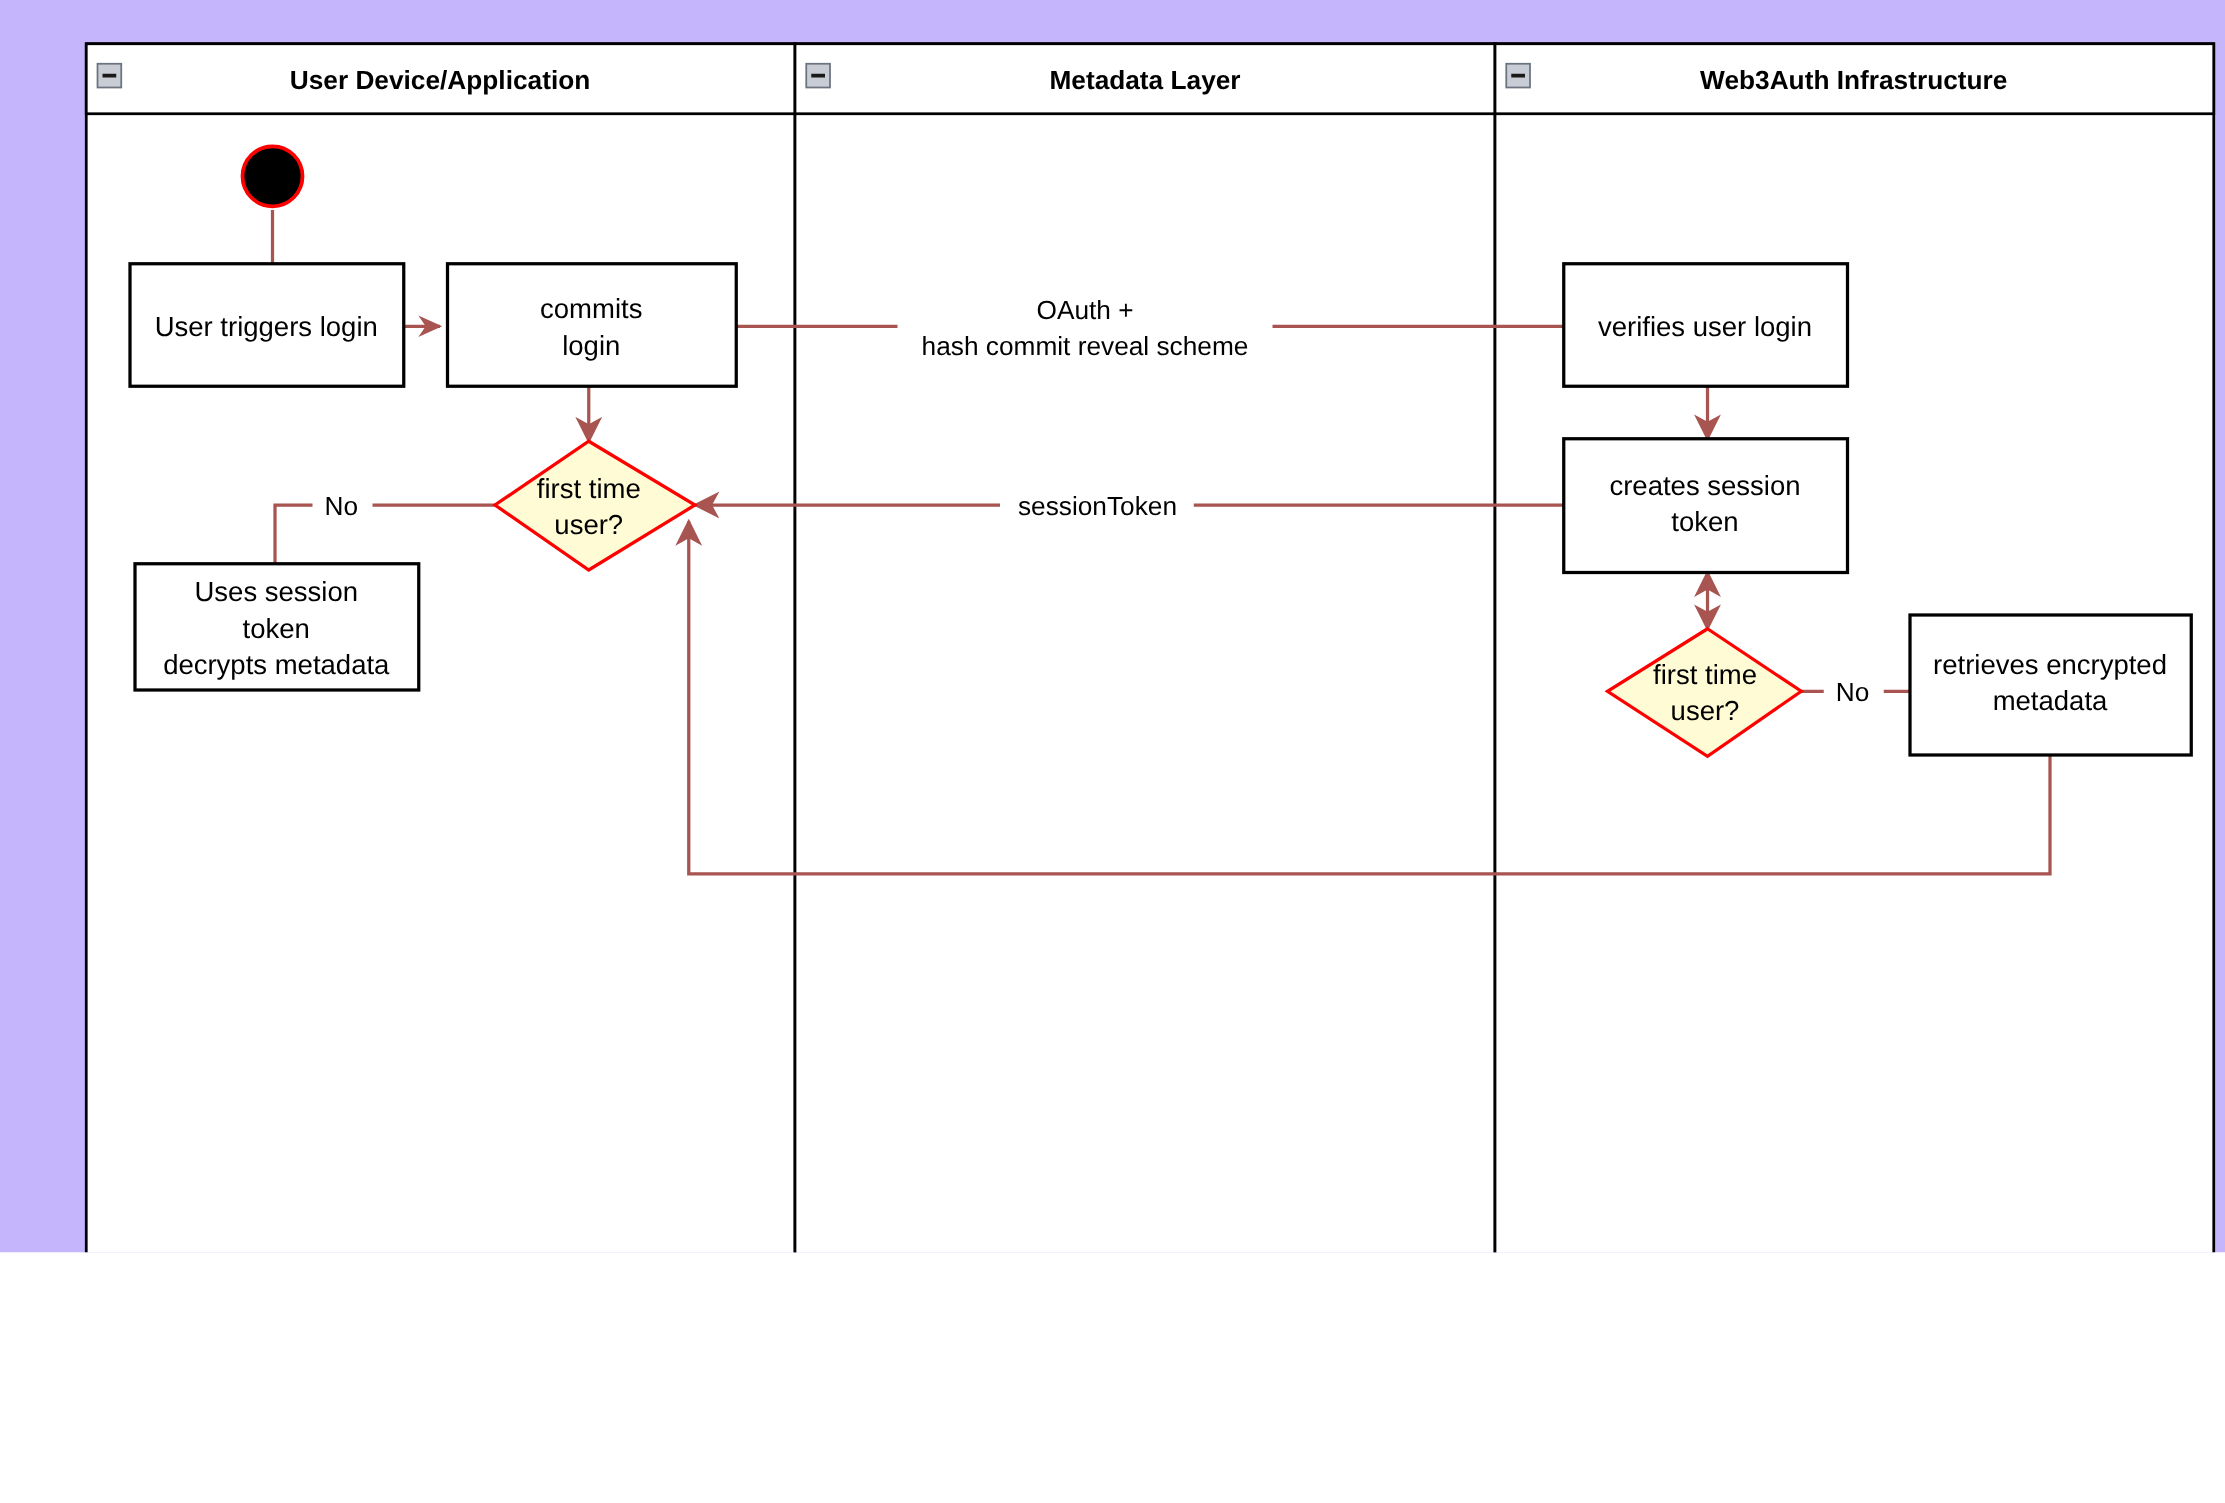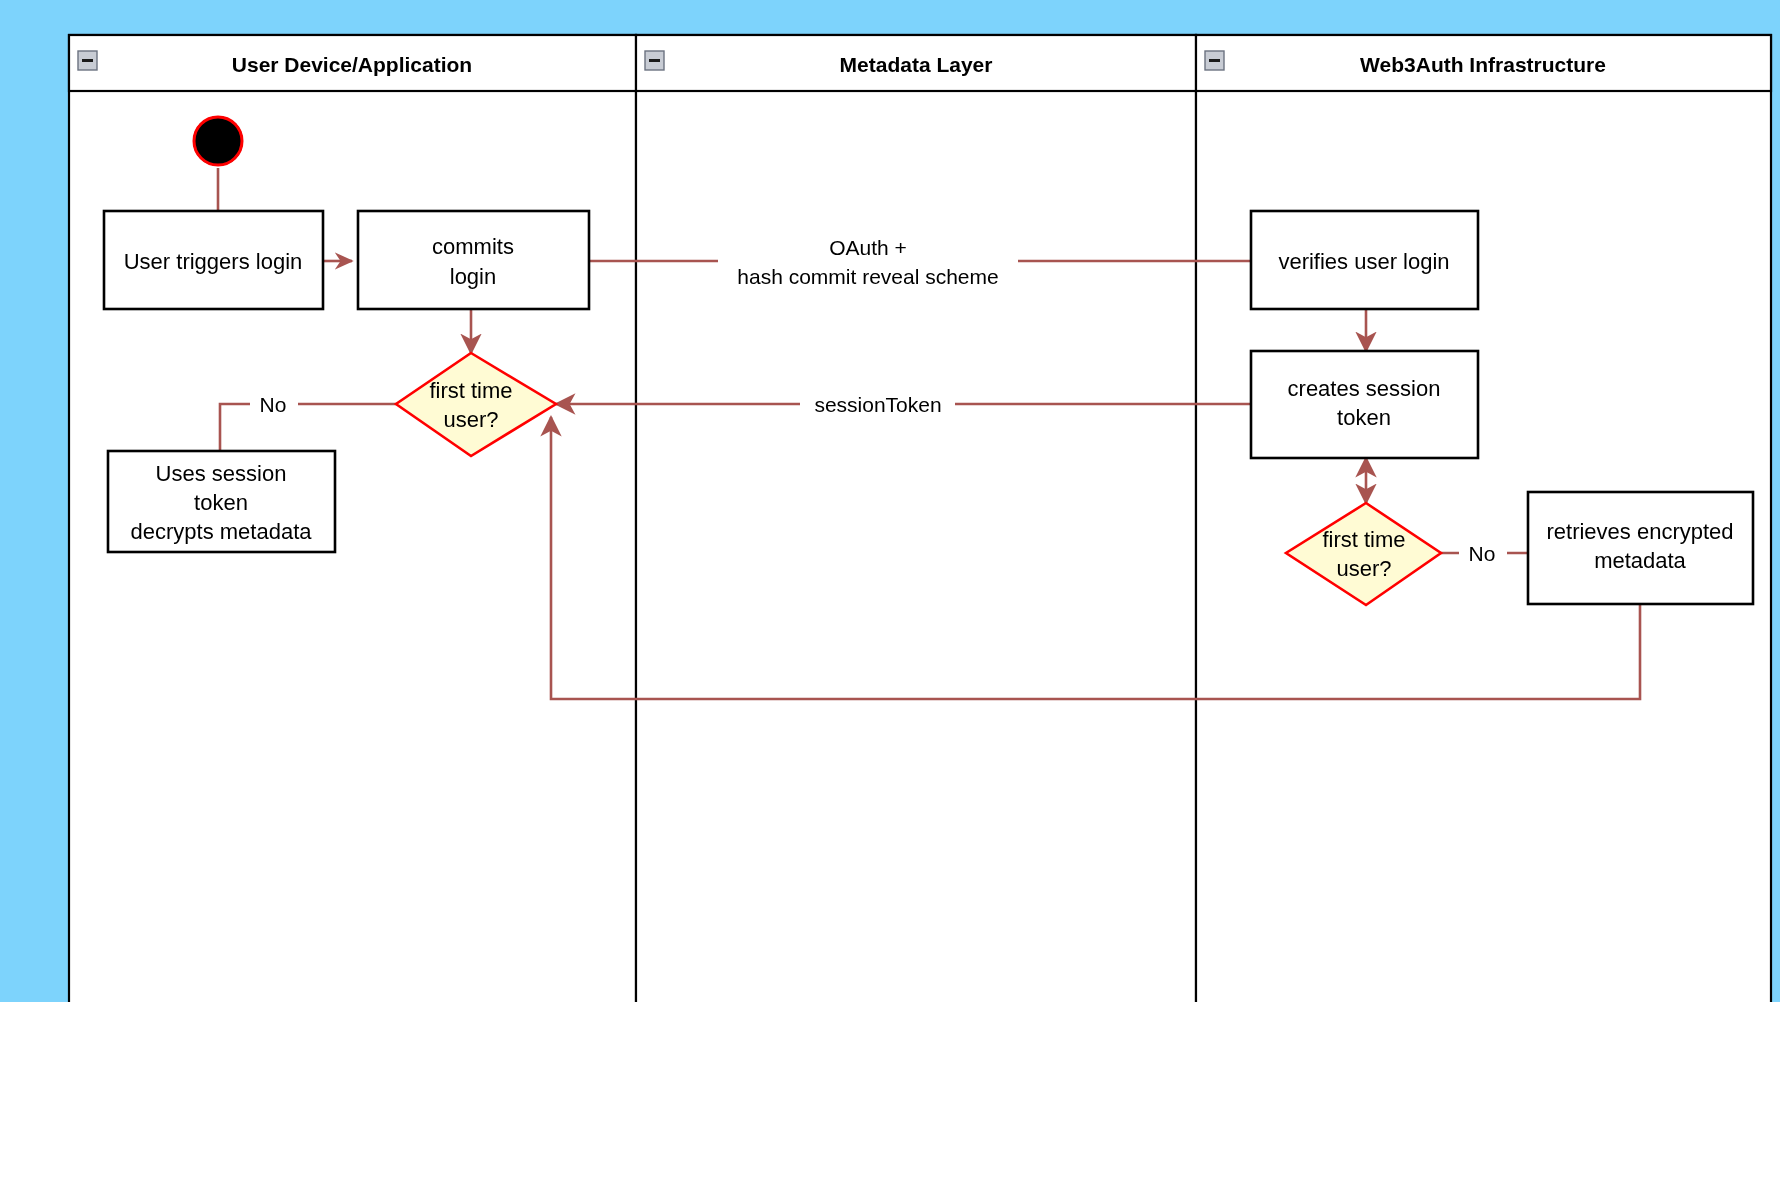--- a/index.html
+++ b/index.html
@@ -9,21 +9,21 @@
     background: #ffffff;
   }
   body {
     font-family: "Liberation Sans", sans-serif;
     color: #000000;
   }
   #canvas {
     position: relative;
     width: 1780px;
     height: 1002px;
-    background: #7dd3fc;
+    background: #c4b5fd;
     overflow: hidden;
   }
   svg#diagram {
     position: absolute;
     left: 0;
     top: 0;
     width: 1780px;
     height: 1202px;
   }
   .lane-title {

